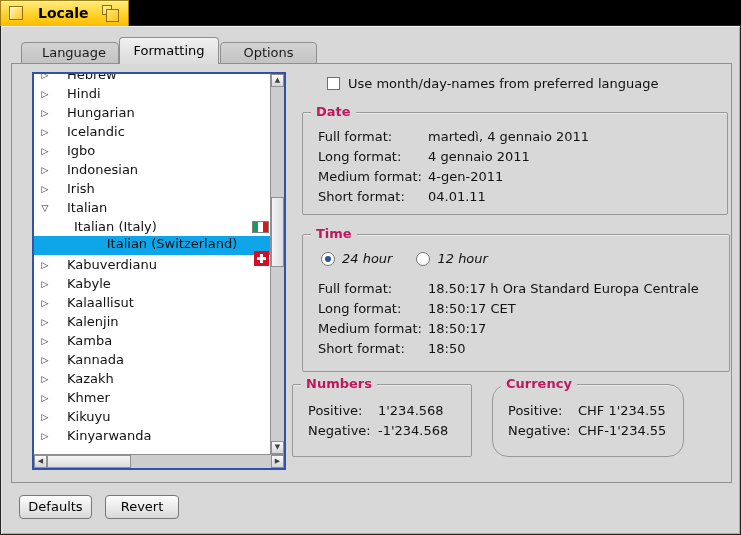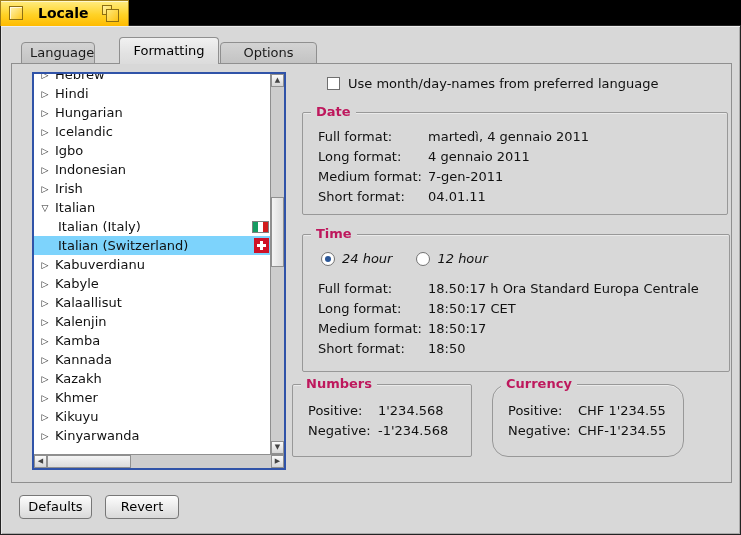--- a/index.html
+++ b/index.html
@@ -43,26 +43,26 @@
   }
   .panel{
     position:absolute;left:10px;top:37px;width:721px;height:420px;box-sizing:border-box;
     border:1px solid #8f8f8f;background:#d8d8d8;z-index:2;
   }
   
   .scrollview{position:absolute;left:20px;top:8px;width:254px;height:398px;box-sizing:border-box;border:2px solid #3053a8;background:#fff;}
   .listarea{position:absolute;left:0;top:0;width:236px;height:380px;overflow:hidden;background:#fff;}
   .rows{margin-top:-9px;}
   .row{height:19px;display:flex;align-items:center;white-space:nowrap;}
-  .row.selected{background:#7dd3fc;}
+  .row.selected{background:#0ea5e9;flex-direction:column;}
   .arr{width:12px;margin-left:5px;text-align:center;font-size:9px;color:#222;flex:0 0 auto;}
   .arr.c::before{content:"▷";}
   .arr.e::before{content:"▽";}
-  .row .name{margin-left:4px;}
-  .row.child .name{margin-left:24px;text-align:center;}
+  .row .name{margin-left:16px;}
+  .row.child .name{margin-left:40px;text-align:center;}
   .flag{margin-left:auto;margin-right:1px;flex:0 0 auto;position:relative;}
   .flag.italy{width:17px;height:12px;border:1px solid #808080;box-sizing:border-box;display:flex;}
   .flag.italy i{flex:1;}
   .flag.italy i:nth-child(1){background:#169b62;}
   .flag.italy i:nth-child(2){background:#fff;}
   .flag.italy i:nth-child(3){background:#d21c1c;}
   .flag.swiss{width:15px;height:15px;background:#ce1126;}
   .flag.swiss::before{content:"";position:absolute;left:6px;top:3px;width:3px;height:9px;background:#fff;}
   .flag.swiss::after{content:"";position:absolute;left:3px;top:6px;width:9px;height:3px;background:#fff;}
   
@@ -102,21 +102,21 @@
   <div class="closebox"></div>
   <div class="wtitle">Locale</div>
   <div class="zoombox">
     <div class="sq1"></div>
     <div class="sq2"></div>
   </div>
 </div>
 
 <div class="window">
 
-  <div class="tab inactive" style="left:20px;width:74px;padding-left:8px;">Language</div>
+  <div class="tab inactive" style="left:20px;width:98px;padding-left:8px;">Language</div>
   <div class="tab active" style="left:118px;width:100px;">Formatting</div>
   <div class="tab inactive" style="left:219px;width:97px;">Options</div>
 
   <div class="panel">
 
     <div class="scrollview">
       <div class="listarea">
         <div class="rows">
           <div class="row">
               <span class="arr c"></span>
@@ -227,21 +227,21 @@
         <div class="frow">
             <span class="flabel">Full format:</span>
             <span class="fvalue">martedì, 4 gennaio 2011</span>
           </div>
         <div class="frow">
             <span class="flabel">Long format:</span>
             <span class="fvalue">4 gennaio 2011</span>
           </div>
         <div class="frow">
             <span class="flabel">Medium format:</span>
-            <span class="fvalue">7-gen-2011</span>
+            <span class="fvalue">4-gen-2011</span>
           </div>
         <div class="frow">
             <span class="flabel">Short format:</span>
             <span class="fvalue">04.01.11</span>
           </div>
       </div>
     </div>
 
     <div class="group" style="left:290px;top:170px;width:428px;height:138px;">
       <span class="legend">Time</span>

